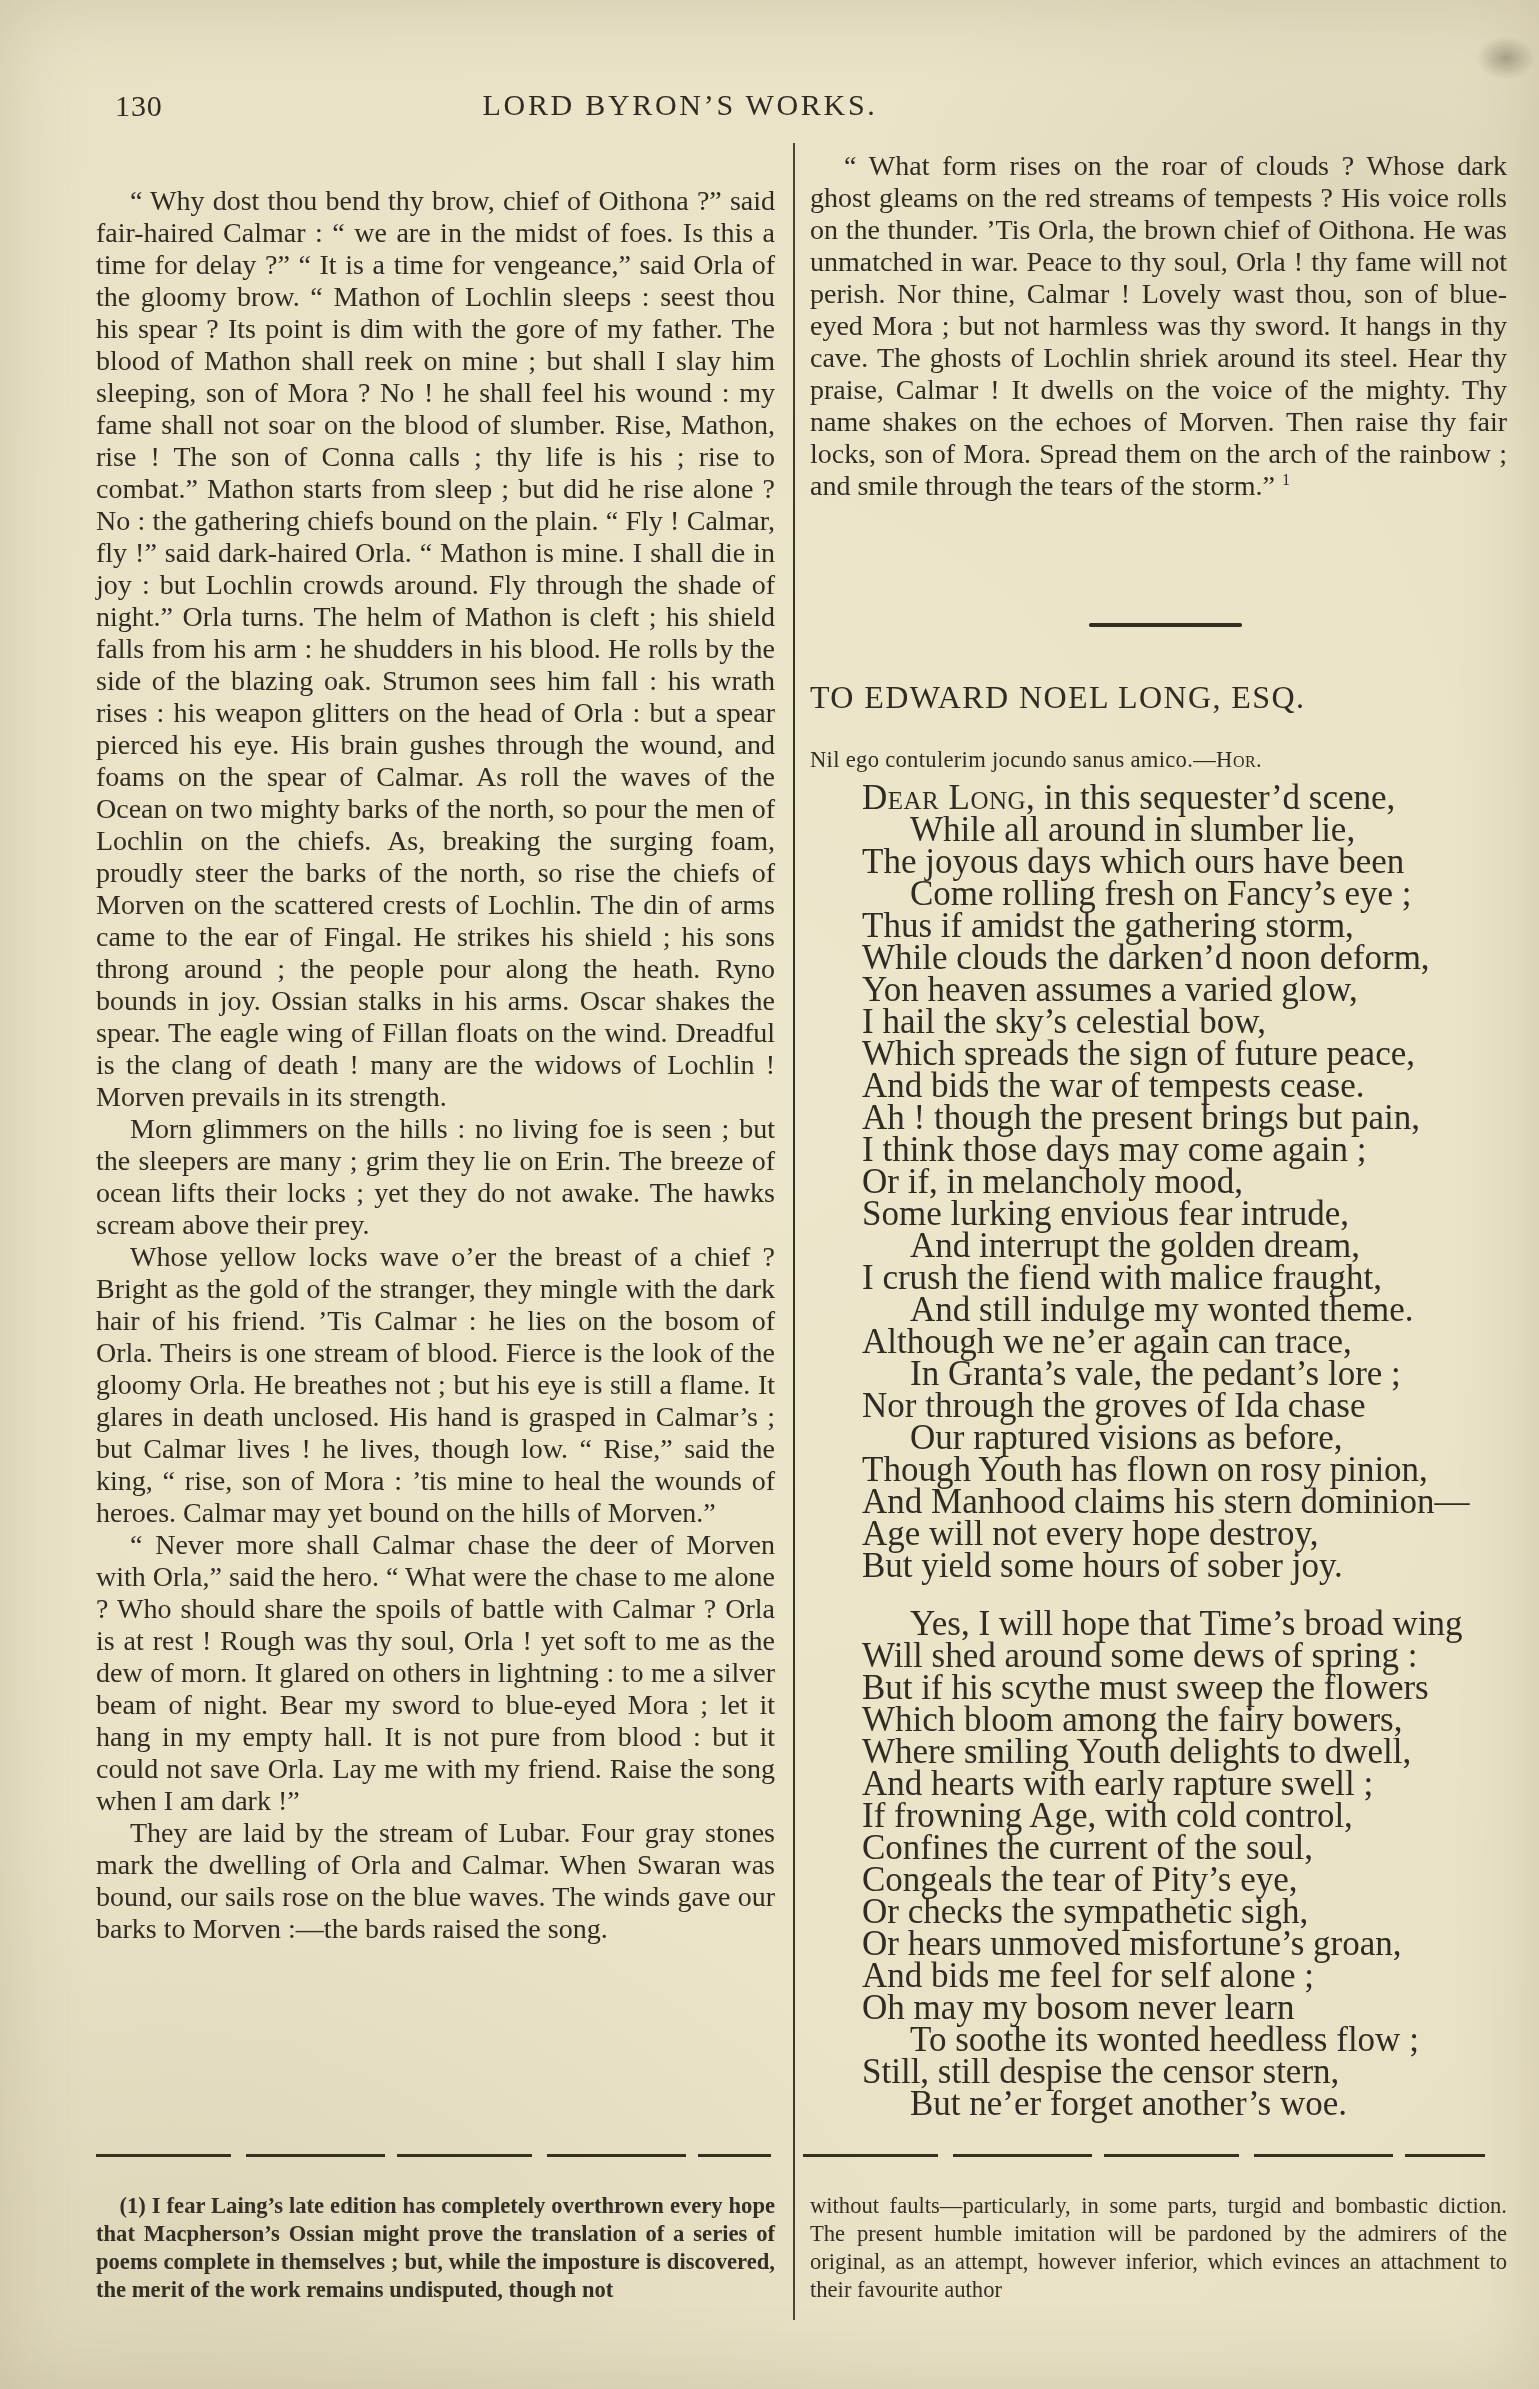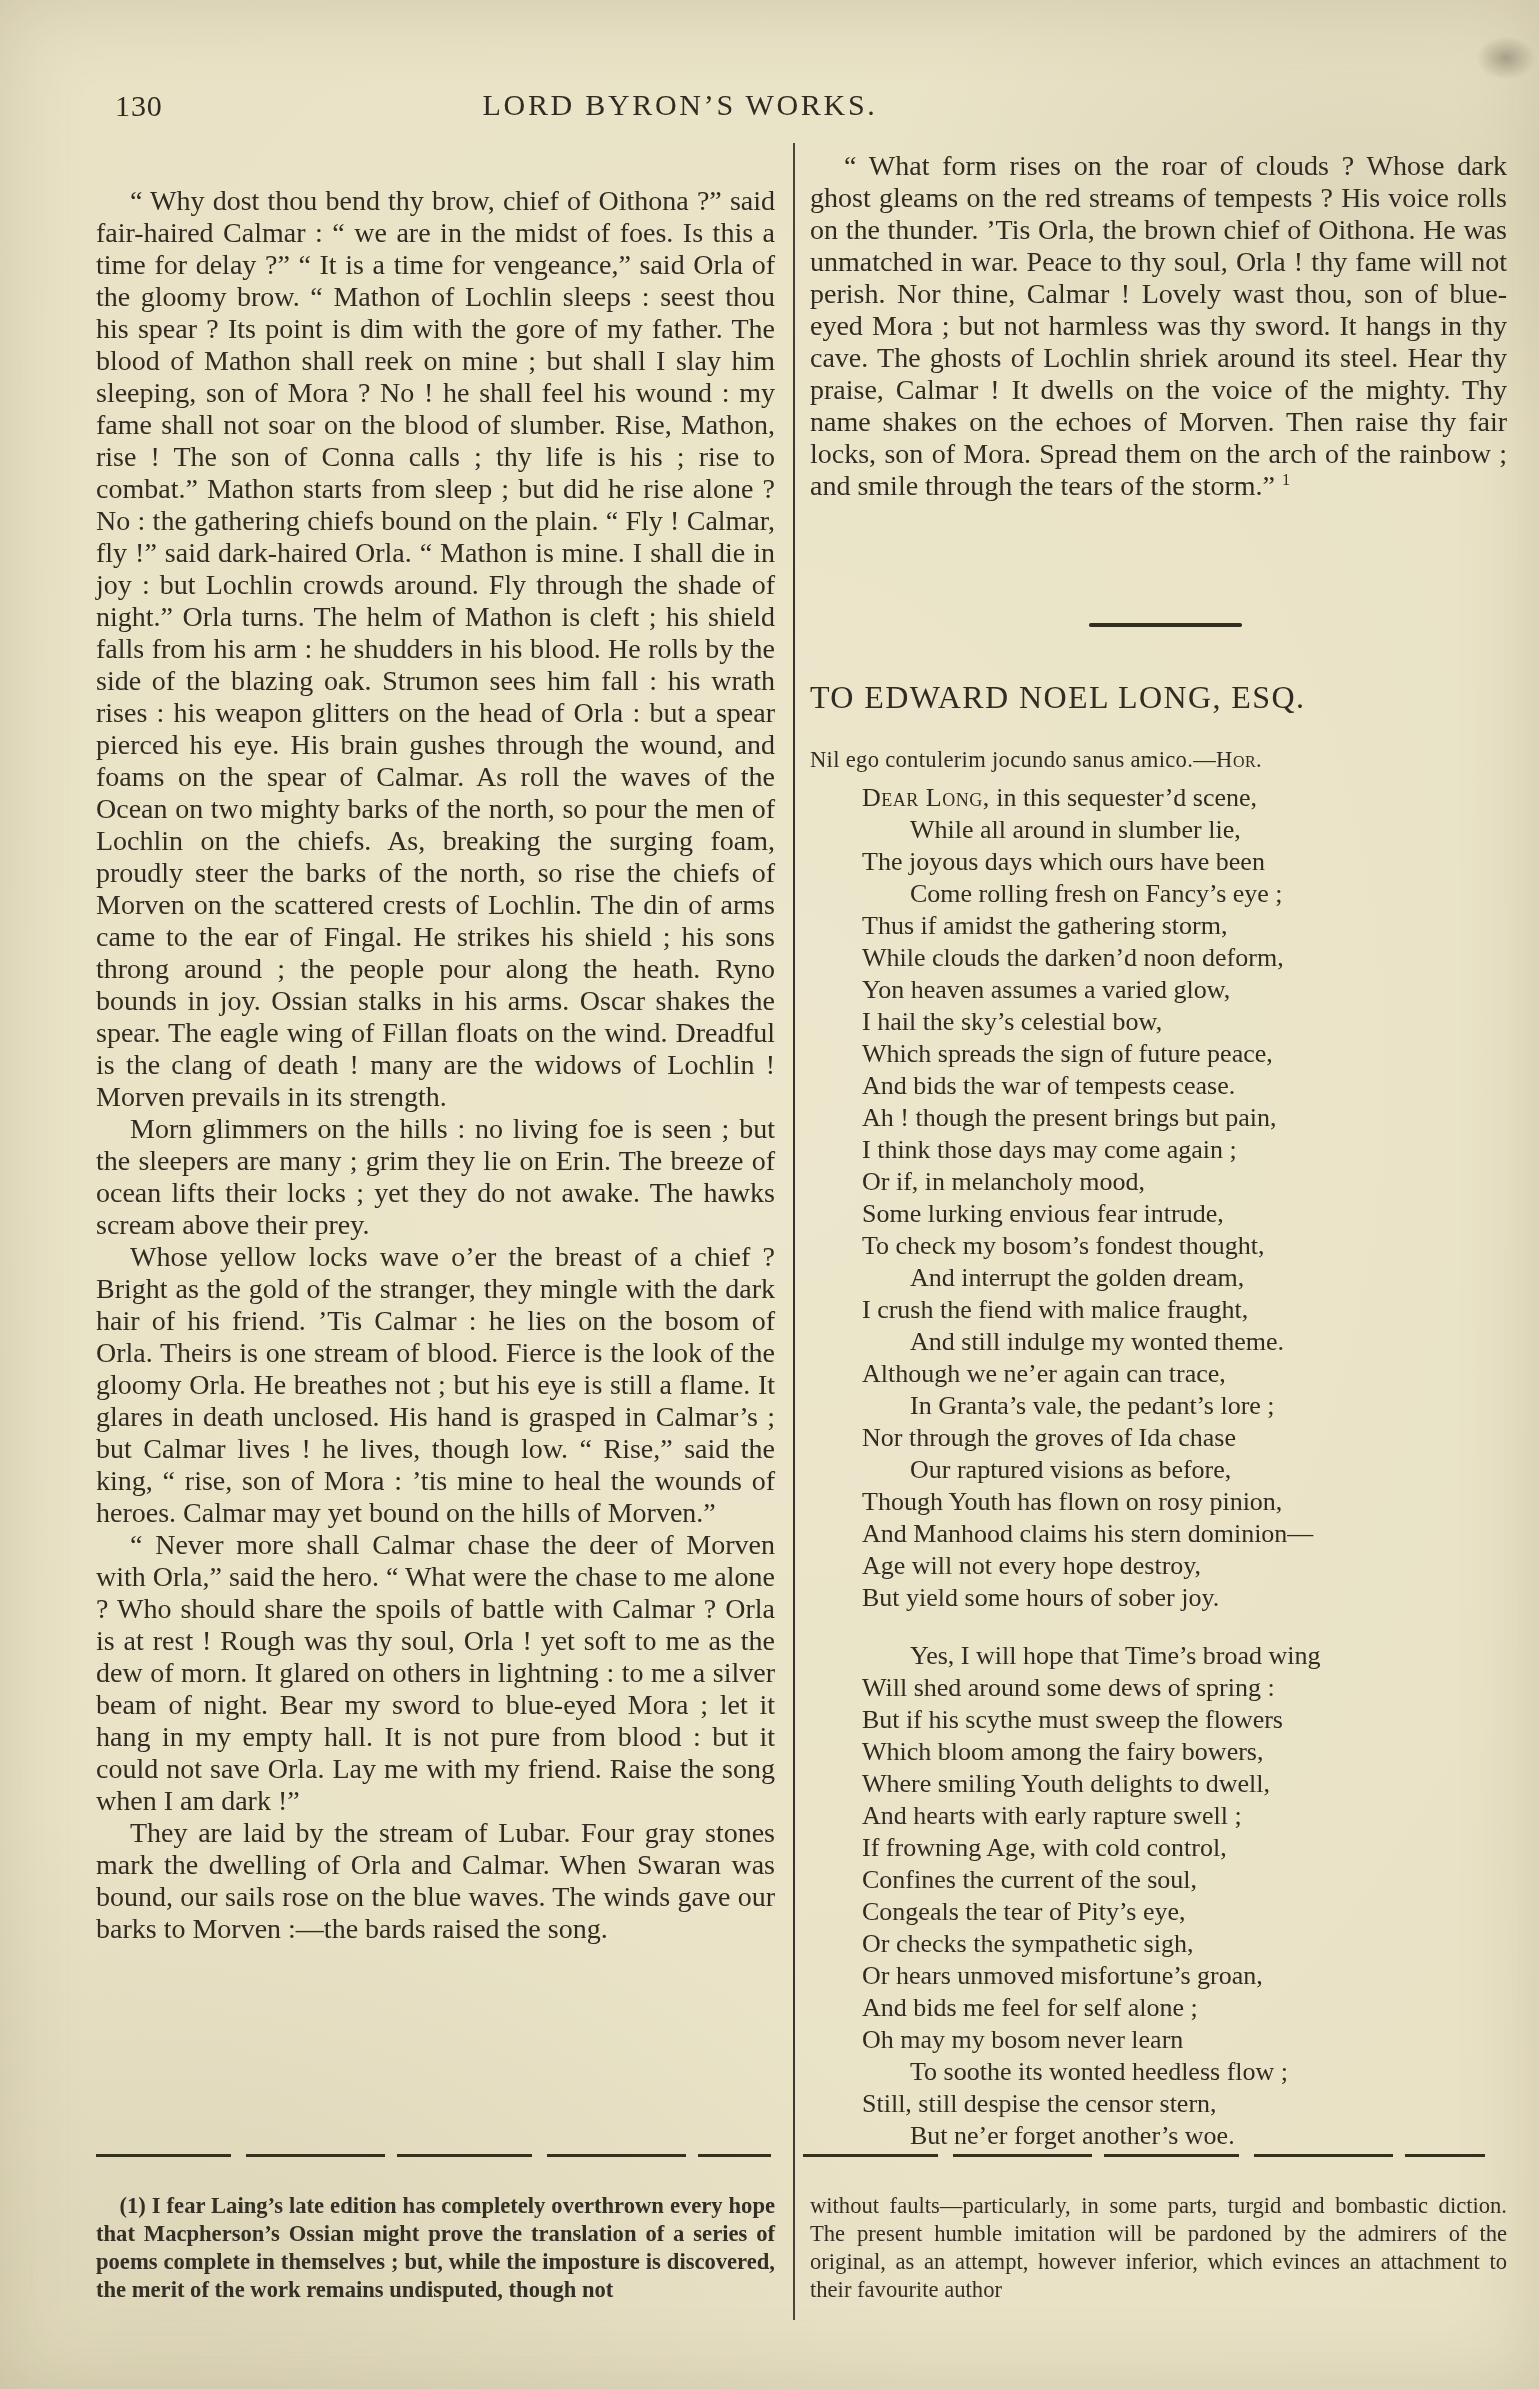--- a/index.html
+++ b/index.html
@@ -47,21 +47,21 @@
   .poem-heading{
     position:absolute;left:810px;top:679px;width:697px;
     text-align:left;font-size:32px;letter-spacing:1.4px;white-space:nowrap;
   }
   .epigraph{
     position:absolute;left:810px;top:747px;width:697px;
     text-align:left;font-size:22.6px;letter-spacing:0.3px;
   }
   .poem{
     position:absolute;left:862px;top:782px;width:645px;
-    font-size:26px;line-height:32px;
+    font-size:35px;line-height:32px;
   }
   .poem .stanza2{margin-top:26px;}
   .poem .line{white-space:nowrap;}
   .poem .line.ind{padding-left:48px;}
   .sc{font-variant:small-caps;letter-spacing:0.5px;}
   .fn-rule{
     position:absolute;top:2154px;height:2.7px;
     background:repeating-linear-gradient(90deg,#35311f 0px,#35311f 135px,rgba(53,49,31,0) 135px,rgba(53,49,31,0) 150px,#35311f 150px,#35311f 289px,rgba(53,49,31,0) 289px,rgba(53,49,31,0) 301px);
   }
   .fn-rule.left{left:96px;width:675px;}
@@ -109,21 +109,20 @@
         <div class="line">Thus if amidst the gathering storm,</div>
         <div class="line">While clouds the darken’d noon deform,</div>
         <div class="line">Yon heaven assumes a varied glow,</div>
         <div class="line">I hail the sky’s celestial bow,</div>
         <div class="line">Which spreads the sign of future peace,</div>
         <div class="line">And bids the war of tempests cease.</div>
         <div class="line">Ah ! though the present brings but pain,</div>
         <div class="line">I think those days may come again ;</div>
         <div class="line">Or if, in melancholy mood,</div>
         <div class="line">Some lurking envious fear intrude,</div>
-        <div class="line">To check my bosom’s fondest thought,</div>
         <div class="line ind">And interrupt the golden dream,</div>
         <div class="line">I crush the fiend with malice fraught,</div>
         <div class="line ind">And still indulge my wonted theme.</div>
         <div class="line">Although we ne’er again can trace,</div>
         <div class="line ind">In Granta’s vale, the pedant’s lore ;</div>
         <div class="line">Nor through the groves of Ida chase</div>
         <div class="line ind">Our raptured visions as before,</div>
         <div class="line">Though Youth has flown on rosy pinion,</div>
         <div class="line">And Manhood claims his stern dominion—</div>
         <div class="line">Age will not every hope destroy,</div>

